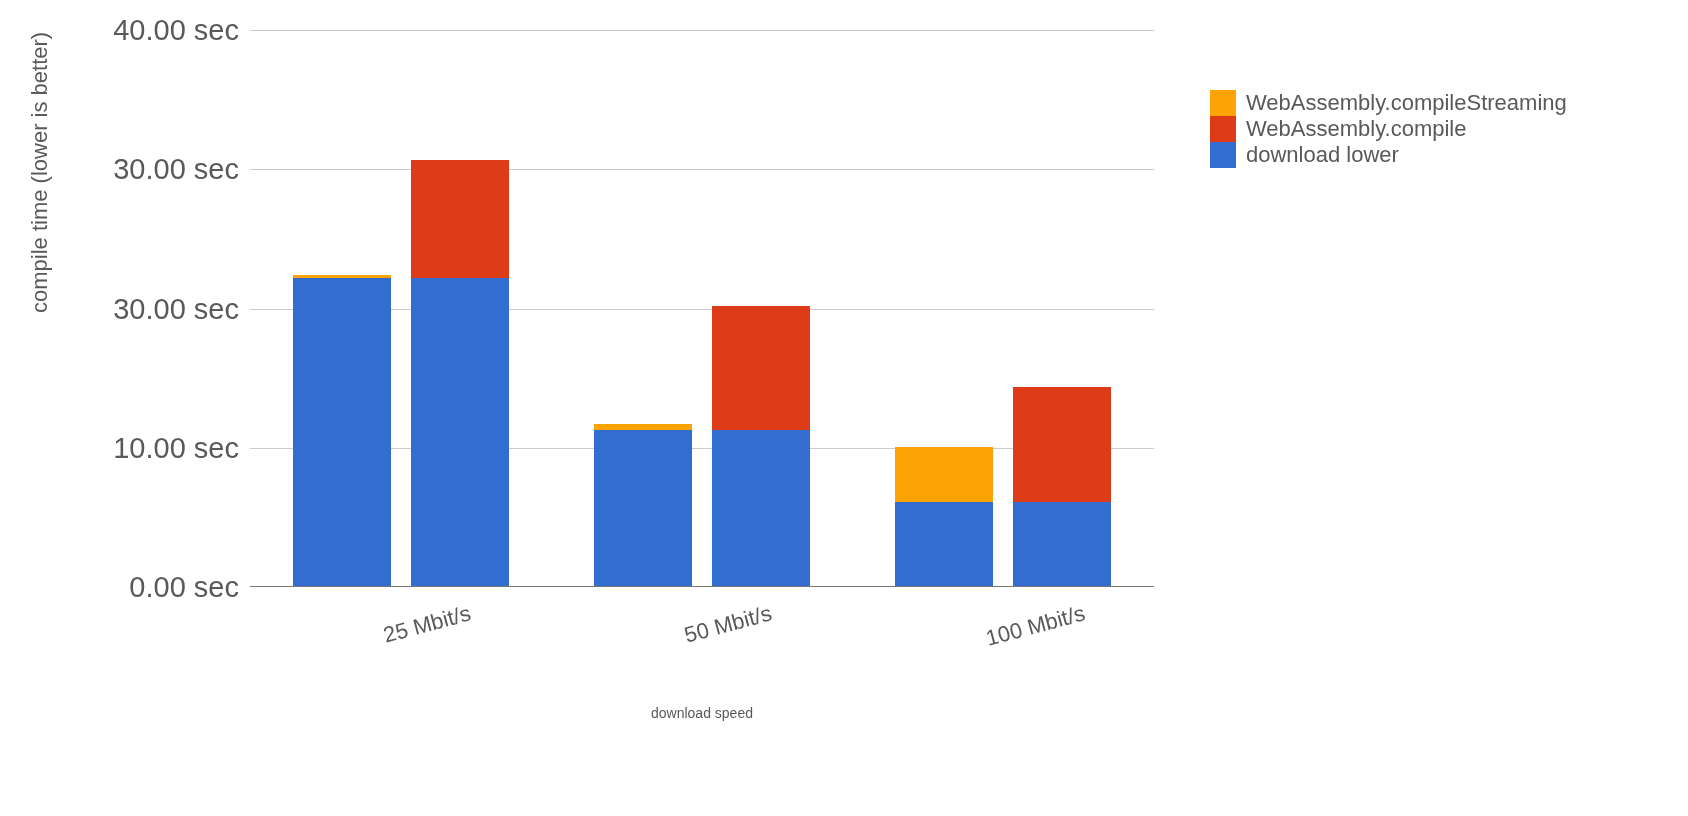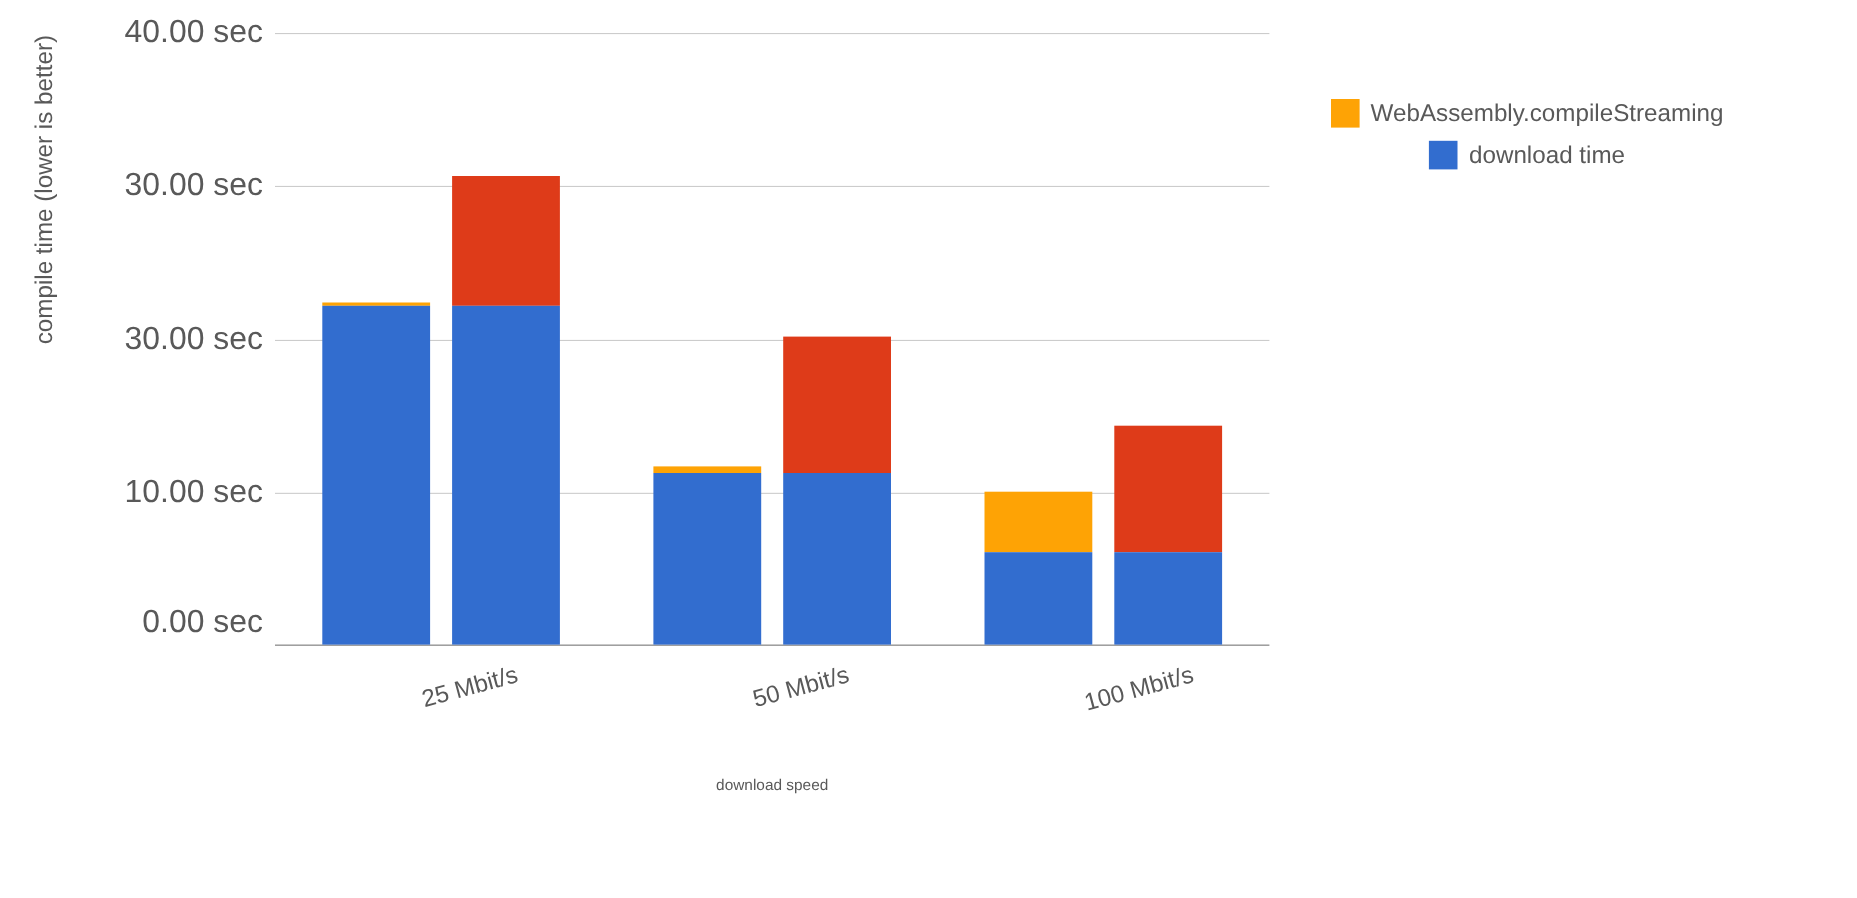--- a/index.html
+++ b/index.html
@@ -93,22 +93,21 @@
     text-align: center;
     color: #595959;
     font-size: 14px;
   }
   .legend {
     position: absolute;
     left: 1160px;
     top: 70px;
     display: flex;
     flex-direction: column;
-    gap: 12px;
-    align-items: center;
+    gap: 0;
   }
   .legend-item {
     display: flex;
     align-items: center;
     gap: 10px;
   }
   .legend-swatch {
     width: 26px;
     height: 26px;
   }
@@ -158,34 +157,38 @@
             <div class="seg-stream" style="height: 55.7px;"></div>
           </div>
           <div class="bar">
             <div class="seg-download" style="height: 83.55px;"></div>
             <div class="seg-compile" style="height: 115.578px;"></div>
           </div>
         </div>
       </div>
 
     <div class="x-axis-title">download speed</div>
-  <div class="y-tick-label" style="top: 546px; text-align: center;">0.00 sec</div>
+  <div class="y-tick-label" style="top: 567px; text-align: center;">0.00 sec</div>
       <div class="y-tick-label" style="top: 427.75px;">10.00 sec</div>
       <div class="y-tick-label" style="top: 288.5px;">30.00 sec</div>
       <div class="y-tick-label" style="top: 149.25px; text-align: right;">30.00 sec</div>
       <div class="y-tick-label" style="top: 10px;">40.00 sec</div>
       <div class="x-tick-label" style="left: 130.667px;">25 Mbit/s</div>
       <div class="x-tick-label" style="left: 432px;">50 Mbit/s</div>
       <div class="x-tick-label" style="left: 733.333px;">100 Mbit/s</div>
     </div>
 
   <div class="legend">
     <div class="legend-item">
       <div class="legend-swatch seg-stream"></div>
       <span class="legend-label">WebAssembly.compileStreaming</span>
     </div>
     <div class="legend-item">
+      <div class="legend-swatch seg-compile"></div>
+      <span class="legend-label">WebAssembly.compile</span>
+    </div>
+    <div class="legend-item">
       <div class="legend-swatch seg-download"></div>
-      <span class="legend-label">download time</span>
+      <span class="legend-label">download lower</span>
     </div>
   </div>
 
 </div>
 
 </body></html>

